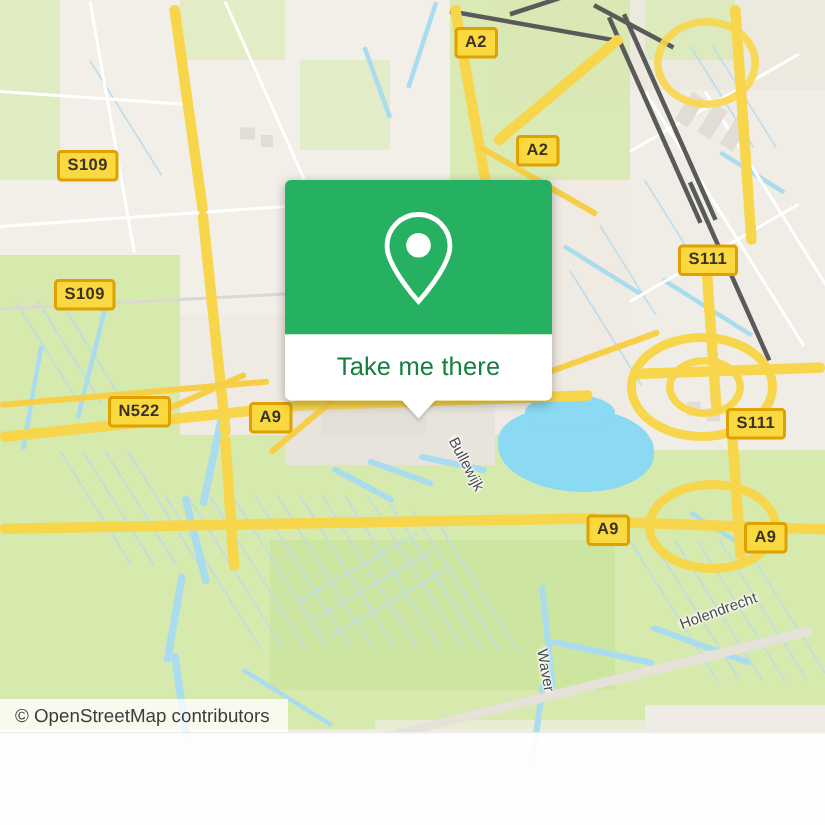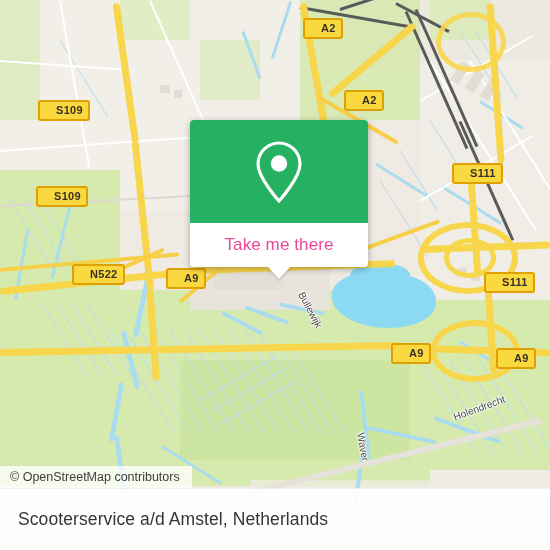--- a/index.html
+++ b/index.html
@@ -36,21 +36,21 @@
   
   .shield {
     position: absolute;
     background: #f9d93f;
     border: 2px solid #e0a100;
     border-radius: 3px;
     color: #3a3226;
     font-weight: bold;
     font-size: 11px;
     line-height: 14px;
-    padding: 1px 5px 2px 16px;
+    padding: 1px 5px 2px 5px;
     letter-spacing: .3px;
     white-space: nowrap;
     font-family: "Liberation Sans", sans-serif;
   }
 
   
   .streetlabel {
     position: absolute;
     color: #4a4a4a;
     font-size: 10px;
@@ -72,21 +72,21 @@
   #popup-green {
     height: 103px;
     border-radius: 4px 4px 0 0;
     display: flex; align-items: center; justify-content: center;
   }
   #popup-label {
     background: #ffffff;
     height: 44px;
     border-radius: 0 0 4px 4px;
     display: flex; align-items: center; justify-content: center;
-    color: #ec4899;
+    color: #15803d;
     font-size: 17px;
     letter-spacing: .1px;
   }
   #popup-tail {
     position: absolute;
     left: 50%; bottom: -12px;
     margin-left: -12px;
     width: 0; height: 0;
     border-left: 12px solid transparent;
     border-right: 12px solid transparent;
@@ -337,16 +337,15 @@
     </div>
     <div id="popup-tail"></div>
   </div>
 
   <div id="osm-attr">
     <span>© OpenStreetMap contributors</span>
   </div>
 
   <div id="bottombar">
     <div class="divider-top"></div>
-    <div id="place-title">Scooterservice a/d Amstel, Netherlands</div>
   </div>
 
 </div>
 
 </body></html>

